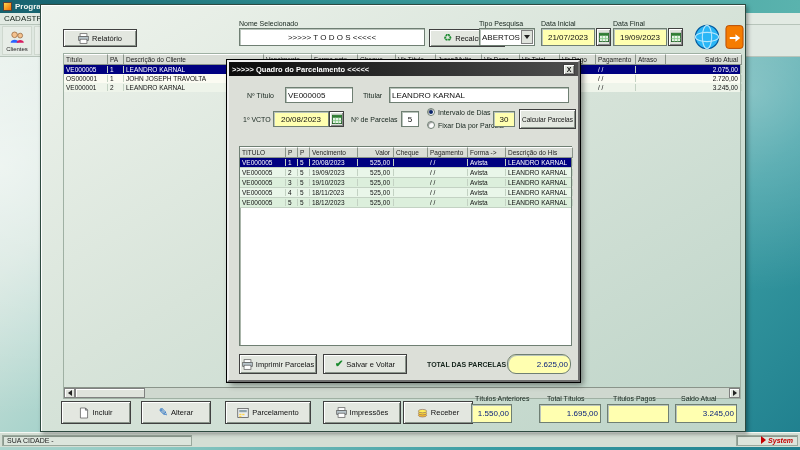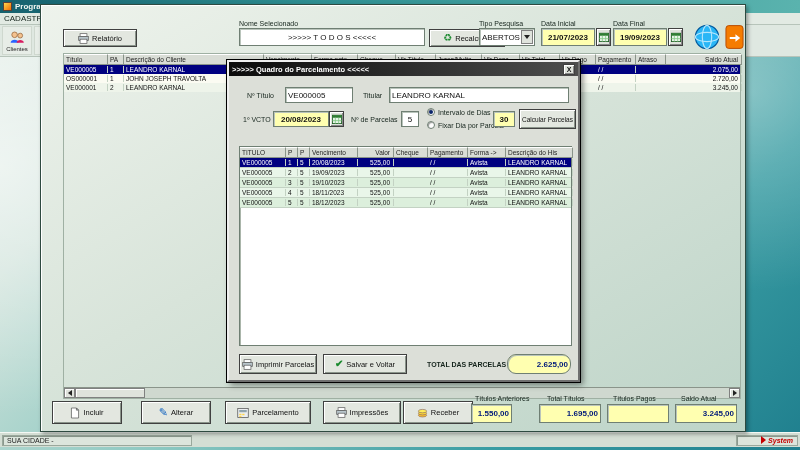--- a/index.html
+++ b/index.html
@@ -44,21 +44,21 @@
   .cap-btn{width:13px;height:12px;background:#dfe3dc;border:1px solid #404040;
     box-shadow:inset 1px 1px 0 #fff,inset -1px -1px 0 #888;font-size:8px;font-weight:bold;color:#111;
     display:flex;align-items:center;justify-content:center;line-height:1;}
 
   .lbl{position:absolute;font-size:7px;color:#15241c;white-space:nowrap;}
   .btn3d{position:absolute;background:#e3e7e0;border:1px solid #404040;
     box-shadow:inset 1px 1px 0 #fff,inset -1px -1px 0 #8a948a;
     display:flex;align-items:center;justify-content:center;gap:3px;font-size:7.5px;color:#111;white-space:nowrap;}
   .field{position:absolute;background:#fff;border:1px solid #6f7f73;box-shadow:inset 1px 1px 0 #b9c4bb;
     font-size:8px;color:#111;display:flex;align-items:center;padding:0 2px;white-space:nowrap;overflow:hidden;}
-  .yellow{background:#ffffb0;font-weight:bold;}
+  .yellow{background:#ffffb0;font-weight:normal;}
   .center{justify-content:center;}
   .right{justify-content:flex-end;}
   .navyval{color:#001a7a;}
 
   .combo-arrow{position:absolute;right:1px;top:1px;bottom:1px;width:12px;background:#dfe3dc;border:1px solid #808080;
     display:flex;align-items:center;justify-content:center;}
   .tri-down{width:0;height:0;border-left:3px solid transparent;border-right:3px solid transparent;border-top:4px solid #222;}
   .cal-btn{position:absolute;width:15px;background:#dfe3dc;border:1px solid #404040;
     box-shadow:inset 1px 1px 0 #fff,inset -1px -1px 0 #888;display:flex;align-items:center;justify-content:center;}
 
@@ -299,21 +299,21 @@
             <span class="tri-left"></span>
           </span>
         <span class="scr-thumb"></span>
         <span style="flex:1;"></span>
         <span class="scr-btn">
             <span class="tri-right"></span>
           </span>
       </div>
     </div>
 
-    <div class="btn3d" style="left:11px;top:396px;width:70px;height:23px;">
+    <div class="btn3d" style="left:20px;top:396px;width:70px;height:23px;">
       <span class="icon">
         <svg width="10" height="12" viewBox="0 0 14 16">
             <path d="M2 1 h7 l3 3 v11 h-10z" fill="#fff" stroke="#555"></path>
             <path d="M9 1 l3 3 h-3z" fill="#cfd8dc" stroke="#555"></path>
           </svg>
       </span>
       <span>Incluir</span>
     </div>
     <div class="btn3d" style="left:100px;top:396px;width:70px;height:23px;">
       <span class="glyph" style="color:#1565c0;font-size:11px;">✎</span>

